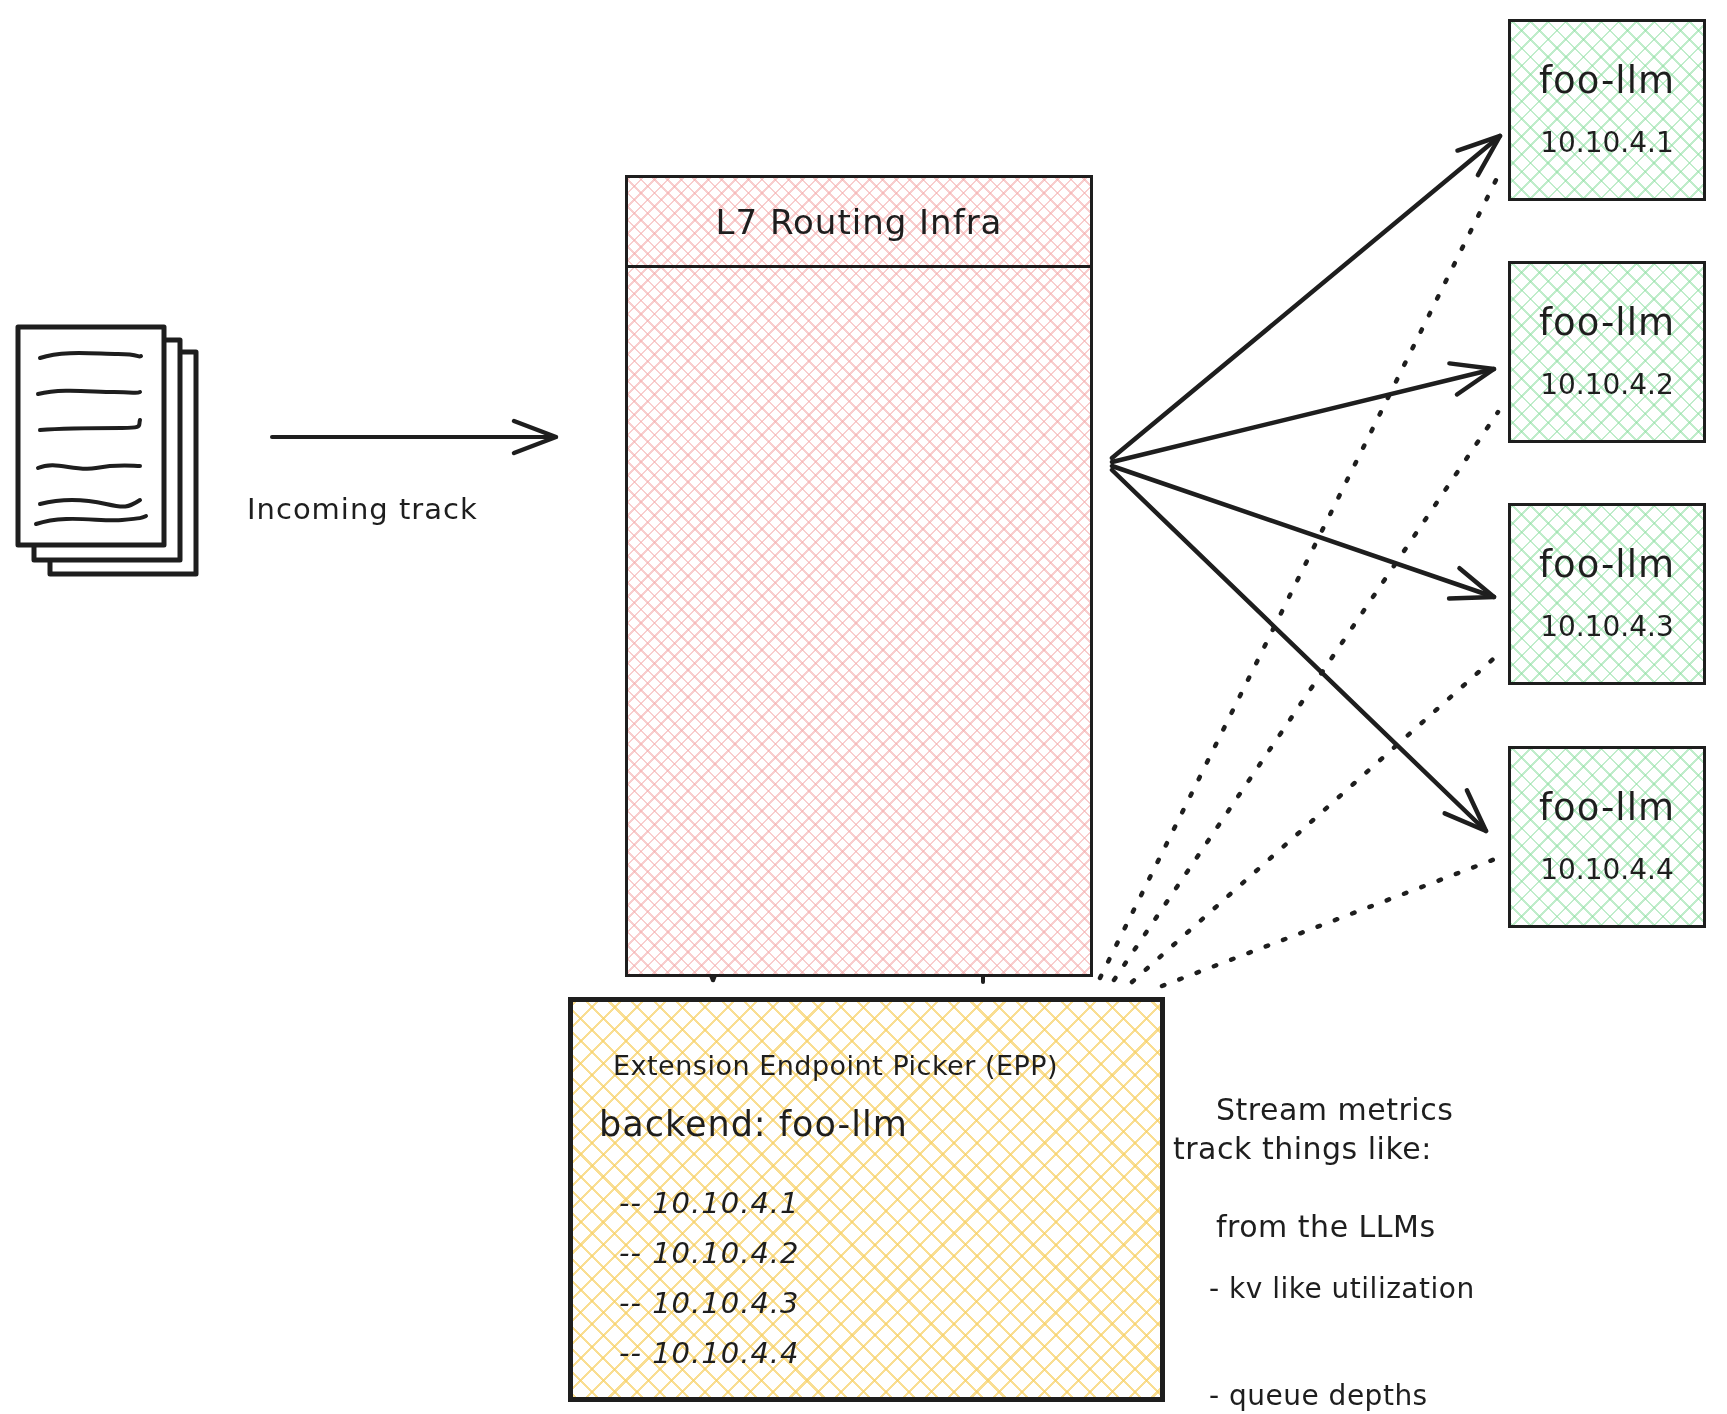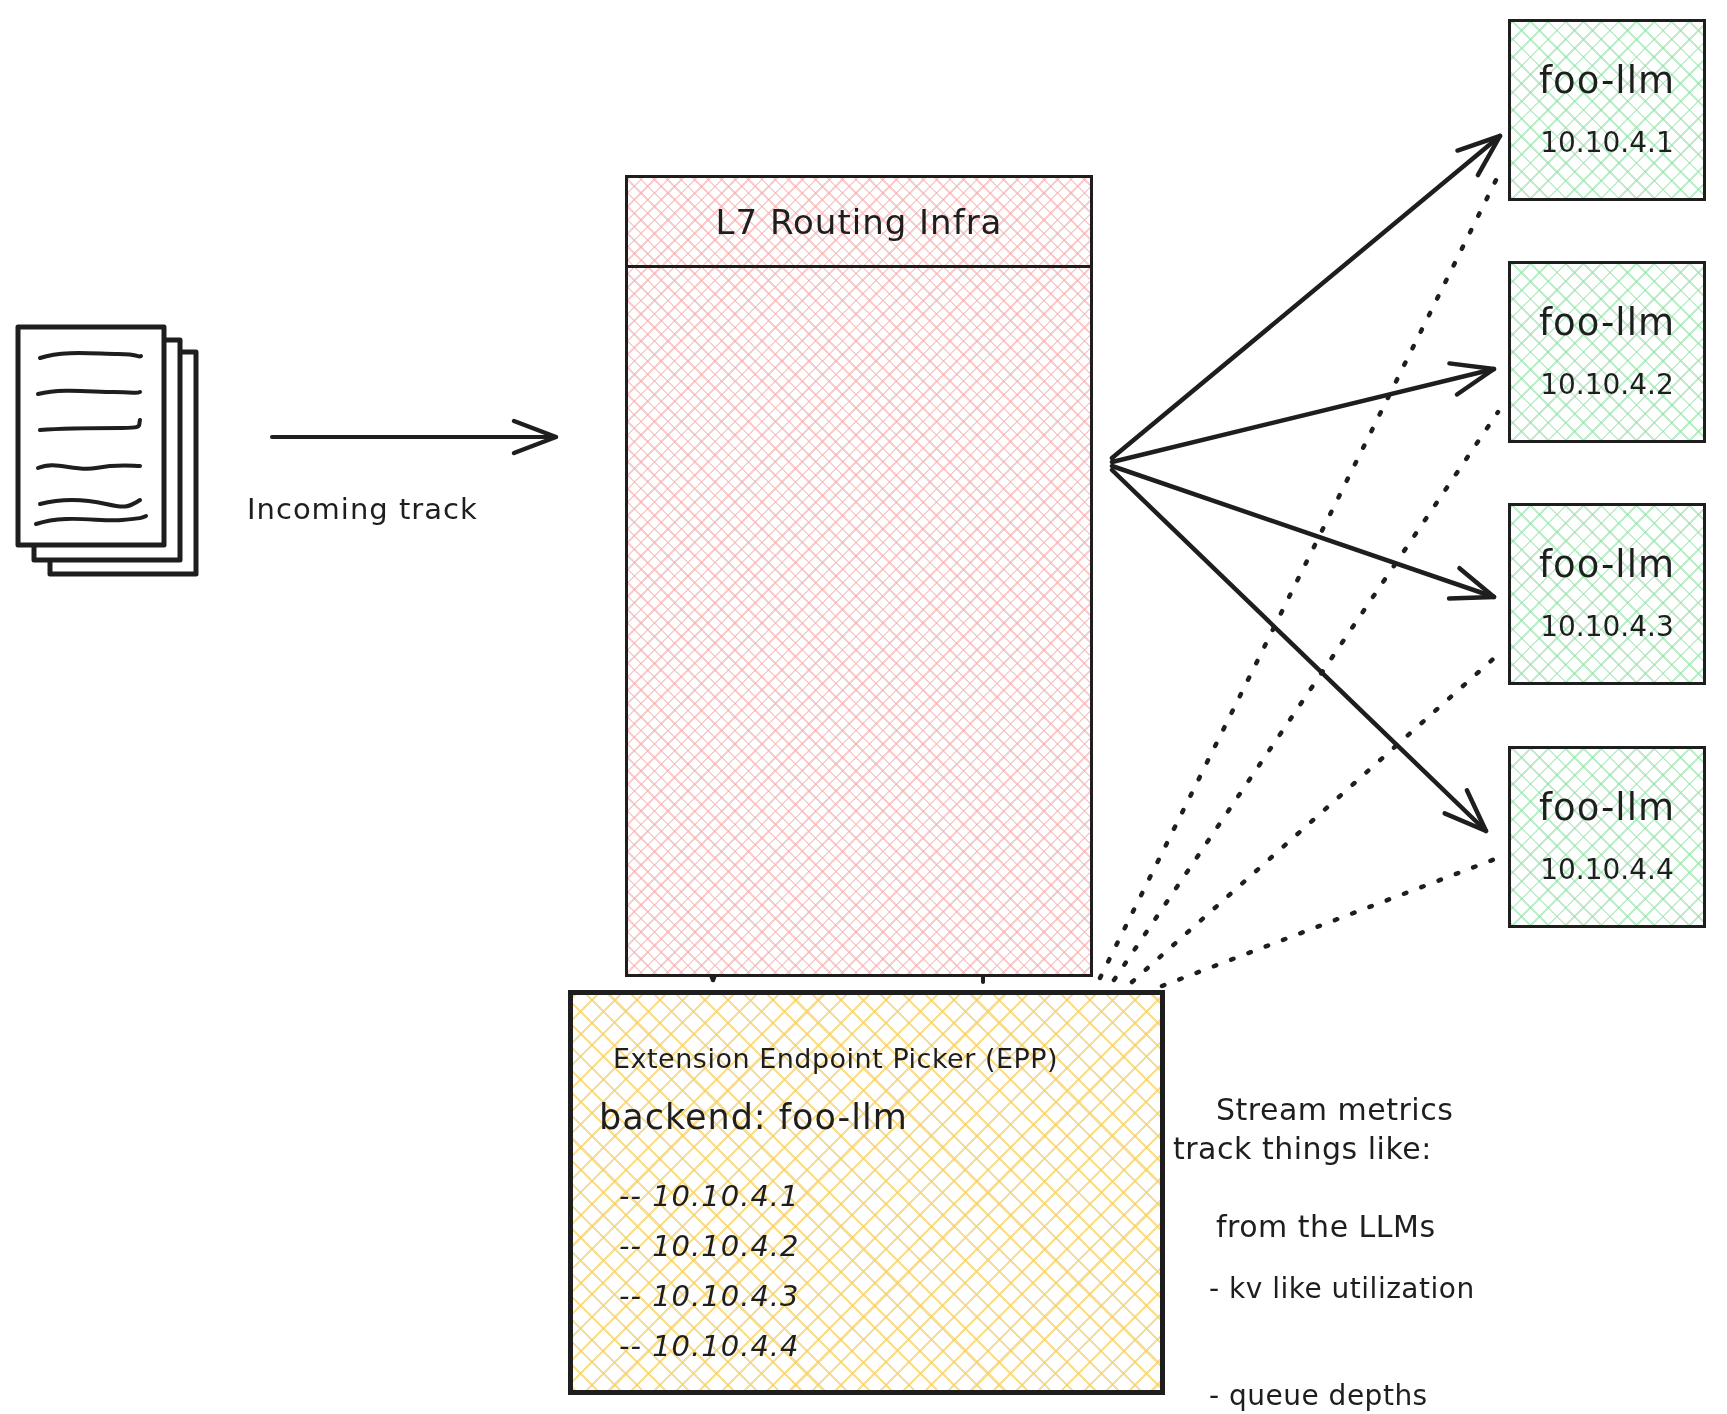--- a/index.html
+++ b/index.html
@@ -31,20 +31,21 @@
   }
   .hatch-green {
     background-image:
       repeating-linear-gradient(45deg,  rgba(140,222,160,0.55) 0 1.9px, transparent 1.9px 12.5px),
       repeating-linear-gradient(135deg, rgba(140,222,160,0.55) 0 1.9px, transparent 1.9px 12.5px);
   }
   .hatch-yellow {
     background-image:
       repeating-linear-gradient(45deg,  rgba(247,208,100,0.70) 0 2.2px, transparent 2.2px 16px),
       repeating-linear-gradient(135deg, rgba(247,208,100,0.70) 0 2.2px, transparent 2.2px 16px);
+    margin-top: 7px;
   }
   .router {
     left: 625px; top: 175px;
     width: 468px; height: 802px;
     border: 3px solid #1e1e1e;
   }
   .router-header {
     box-sizing: border-box;
     height: 90px;
     border-bottom: 3px solid #1e1e1e;

